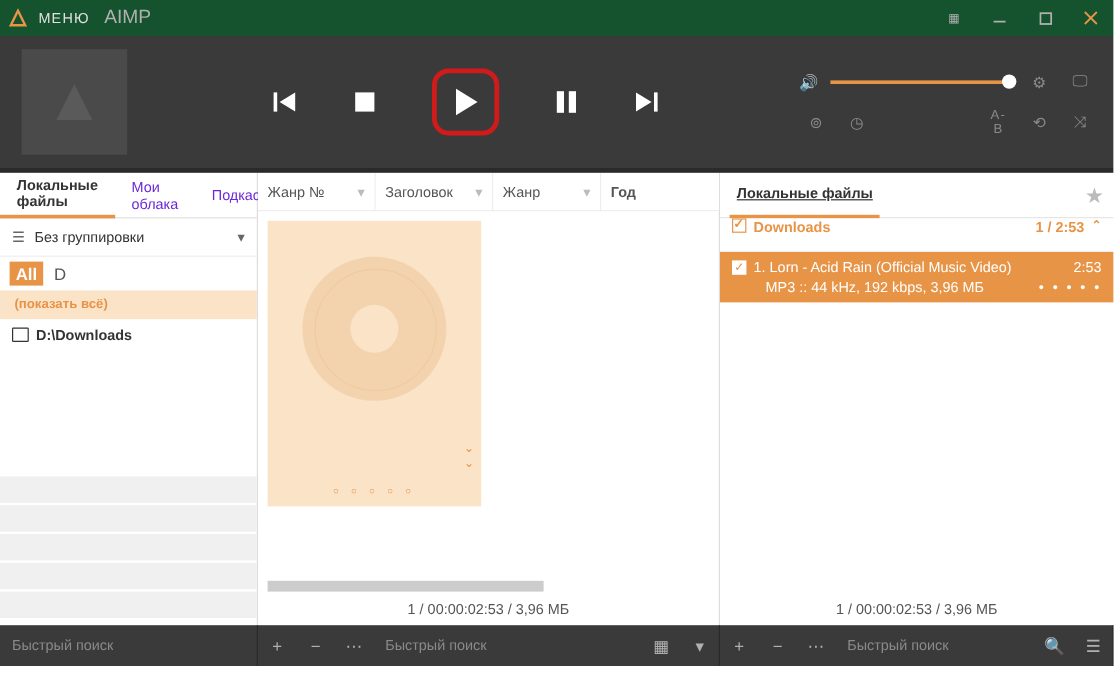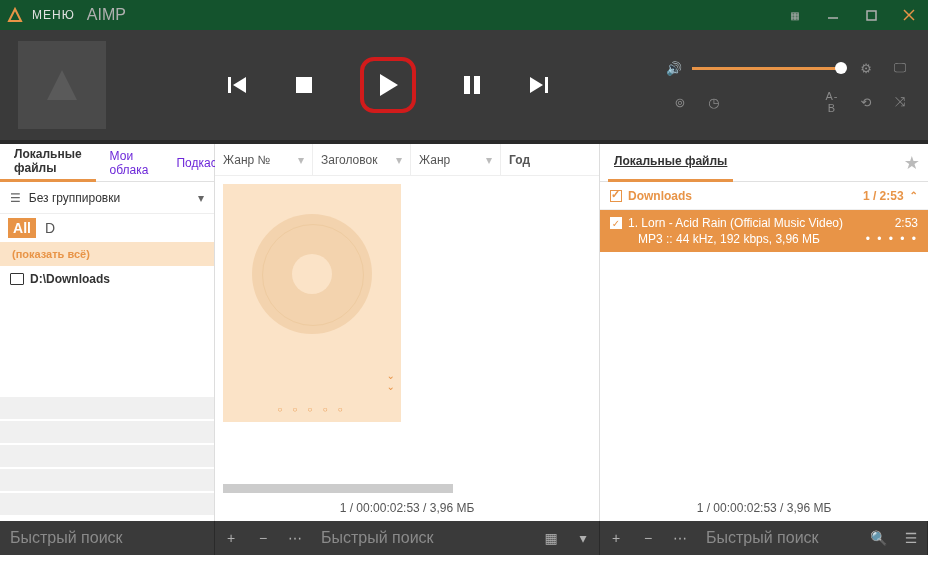--- a/index.html
+++ b/index.html
@@ -57,35 +57,35 @@
 .disc::before{content:"";position:absolute;width:100px;height:100px;border-radius:50%;border:1px solid #eecba0;top:10px;left:10px;}
 .dots{position:absolute;bottom:8px;left:0;right:0;text-align:center;color:#e89447;letter-spacing:4px;font-size:8px;}
 .chevdown{position:absolute;right:6px;bottom:30px;color:#e89447;font-size:10px;}
 .scrollh{height:14px;display:flex;align-items:center;padding:0 8px;}
 .scrollh .thumb{width:230px;height:9px;background:#ccc;}
 .status{height:26px;display:flex;align-items:center;justify-content:center;color:#555;font-size:12px;}
 .rightpane{flex:1;display:flex;flex-direction:column;}
 .rtabs{height:38px;display:flex;align-items:center;border-bottom:1px solid #e0e0e0;padding:0 8px;}
 .rtab{padding:0 6px;height:38px;display:flex;align-items:center;color:#333;font-size:12px;font-weight:bold;border-bottom:3px solid #e89447;text-decoration:underline;cursor:pointer;}
 .star{margin-left:auto;color:#bbb;font-size:18px;cursor:pointer;}
-.plhdr{height:28px;background:#fff;display:flex;align-items:center;padding:0 10px;gap:6px;color:#e89447;font-weight:bold;border-bottom:1px solid #eee;}
+.plhdr{height:28px;background:#fff;display:flex;align-items:flex-start;padding:0 10px;gap:6px;color:#e89447;font-weight:bold;border-bottom:1px solid #eee;}
 .plhdr .cb{width:12px;height:12px;border:1px solid #e89447;background:#fff;position:relative;}
 .plhdr .cb::after{content:"✓";position:absolute;top:-3px;left:0;color:#e89447;font-size:11px;}
 .plhdr .count{margin-left:auto;}
 .plhdr .expand{color:#e89447;font-size:10px;}
 .track{background:#e89447;color:#fff;padding:6px 10px;display:flex;flex-direction:column;gap:2px;position:relative;}
 .track .l1{display:flex;align-items:center;gap:6px;}
 .track .cb2{width:12px;height:12px;background:#fff;color:#e89447;font-size:10px;display:flex;align-items:center;justify-content:center;}
 .track .dur{margin-left:auto;}
 .track .l2{padding-left:28px;font-size:11px;display:flex;}
 .track .rating{margin-left:auto;letter-spacing:2px;}
 .rstatus{margin-top:auto;height:26px;display:flex;align-items:center;justify-content:center;color:#555;font-size:12px;}
 .bottombar{height:34px;background:#3a3a3a;display:flex;}
 .bseg{display:flex;align-items:center;border-right:1px solid #2a2a2a;}
-.search{flex:1;padding:0 10px;color:#8a8a8a;display:flex;align-items:center;font-size:16px;}
+.search{flex:1;padding:0 10px;color:#8a8a8a;display:flex;align-items:center;font-size:12px;}
 .bbtn{width:32px;height:34px;display:flex;align-items:center;justify-content:center;color:#b0b0b0;cursor:pointer;font-size:14px;}
 .bseg.s1{width:215px;}
 .bseg.s2{width:385px;}
 .bseg.s3{flex:1;}
 </style>
 </head>
 <body>
 
 <div class="titlebar">
   <div class="logo">

